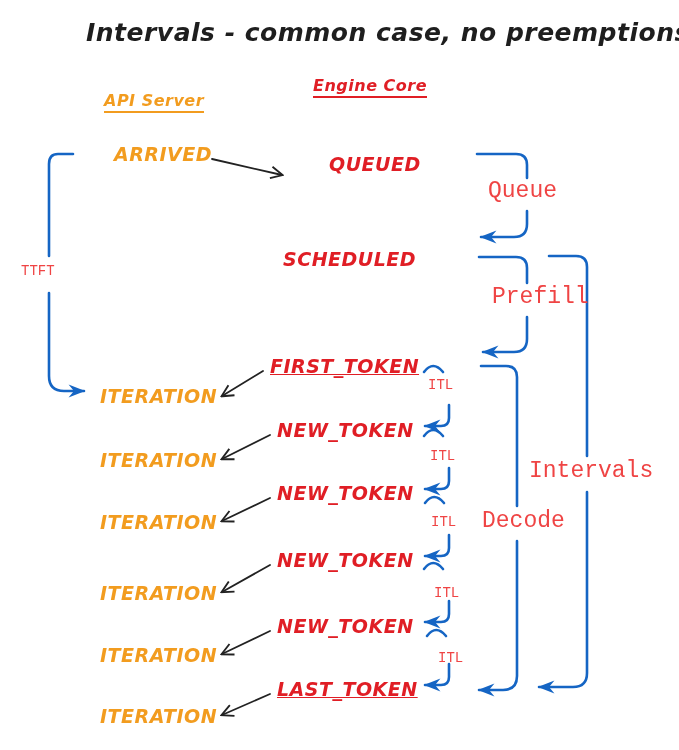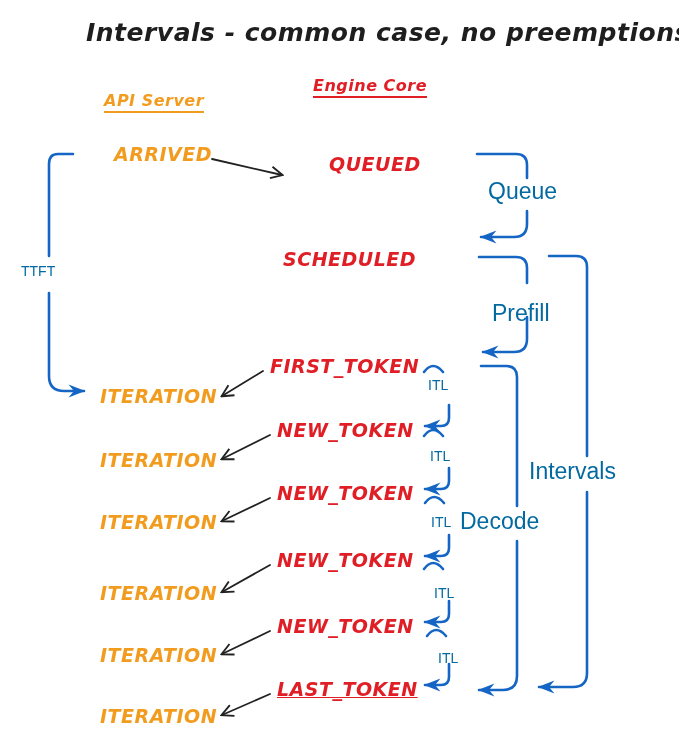--- a/index.html
+++ b/index.html
@@ -8,21 +8,21 @@
   .abs{position:absolute;white-space:nowrap;}
   
   .hand{font-family:"DejaVu Sans",sans-serif;font-style:italic;letter-spacing:.5px;}
   .title{font-size:25px;font-weight:bold;color:#1e1e1e;letter-spacing:.5px;}
   .hdr{font-size:16px;font-weight:bold;padding-bottom:1px;}
   .hdr.orange{border-bottom:2px solid #f29c1f;}
   .hdr.red{border-bottom:2px solid #e01e25;}
   .event{font-size:19px;font-weight:bold;}
   .orange{color:#f29c1f;}
   .red{color:#e01e25;}
-  .interval{font-size:23px;color:#0369a1;}
+  .interval{font-size:23px;color:#ef4444;font-family:Liberation Mono, monospace;}
   .interval.small{font-size:14px;}
   svg{position:absolute;left:0;top:0;}
 </style>
 </head>
 <body>
 
 <svg width="679" height="750" viewBox="0 0 679 750">
   <defs>
     <marker id="blueArrow" viewBox="0 0 16 13" markerWidth="19" markerHeight="16" refX="14" refY="6.5" orient="auto" markerUnits="userSpaceOnUse">
       <path d="M1,1 L15,6.5 L1,12 L5.5,6.5 Z" fill="#1565c4"></path>
@@ -89,29 +89,29 @@
 <div class="abs hand event orange" style="left:104px;top:143px;margin-left:10px;">ARRIVED</div>
 <div class="abs hand event orange" style="left:100px;top:385px;">ITERATION</div>
 <div class="abs hand event orange" style="left:100px;top:449px;">ITERATION</div>
 <div class="abs hand event orange" style="left:100px;top:511px;">ITERATION</div>
 <div class="abs hand event orange" style="left:100px;top:582px;">ITERATION</div>
 <div class="abs hand event orange" style="left:100px;top:644px;">ITERATION</div>
 <div class="abs hand event orange" style="left:100px;top:705px;">ITERATION</div>
 
 <div class="abs hand event red" style="left:293px;top:153px;margin-left:36px;">QUEUED</div>
 <div class="abs hand event red" style="left:283px;top:248px;">SCHEDULED</div>
-<div class="abs hand event red" style="left:270px;top:355px;">FIRST_TOKEN</div>
+<div class="abs hand event red" style="left:270px;top:355px;text-decoration:underline;">FIRST_TOKEN</div>
 <div class="abs hand event red" style="left:277px;top:419px;">NEW_TOKEN</div>
 <div class="abs hand event red" style="left:277px;top:482px;">NEW_TOKEN</div>
 <div class="abs hand event red" style="left:277px;top:549px;">NEW_TOKEN</div>
 <div class="abs hand event red" style="left:277px;top:615px;">NEW_TOKEN</div>
 <div class="abs hand event red" style="left:277px;top:678px;text-decoration:underline;">LAST_TOKEN</div>
 
 <div class="abs interval small" style="left:21px;top:263px;">TTFT</div>
 <div class="abs interval" style="left:488px;top:178px;">Queue</div>
-<div class="abs interval" style="left:492px;top:300px;">Prefill</div>
+<div class="abs interval" style="left:492px;top:284px;">Prefill</div>
 <div class="abs interval" style="left:529px;top:458px;">Intervals</div>
-<div class="abs interval" style="left:460px;top:508px;">Decode</div>
+<div class="abs interval" style="left:482px;top:508px;">Decode</div>
 <div class="abs interval small" style="left:428px;top:377px;">ITL</div>
 <div class="abs interval small" style="left:430px;top:448px;">ITL</div>
 <div class="abs interval small" style="left:431px;top:514px;">ITL</div>
 <div class="abs interval small" style="left:434px;top:585px;">ITL</div>
 <div class="abs interval small" style="left:438px;top:650px;">ITL</div>
 
 </body></html>

